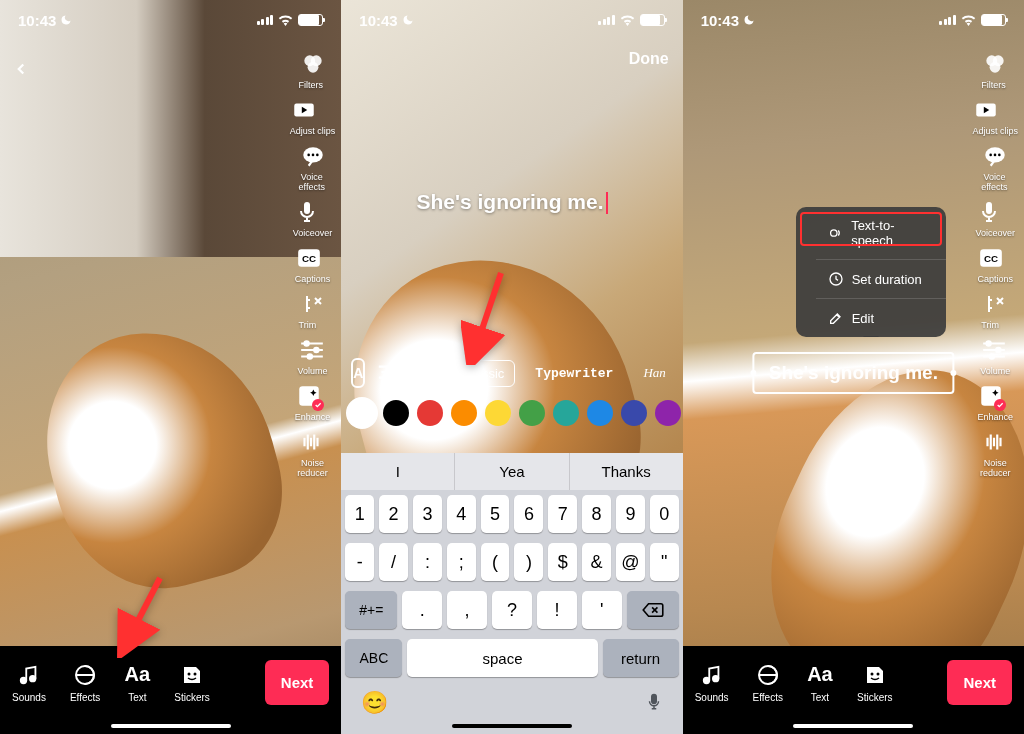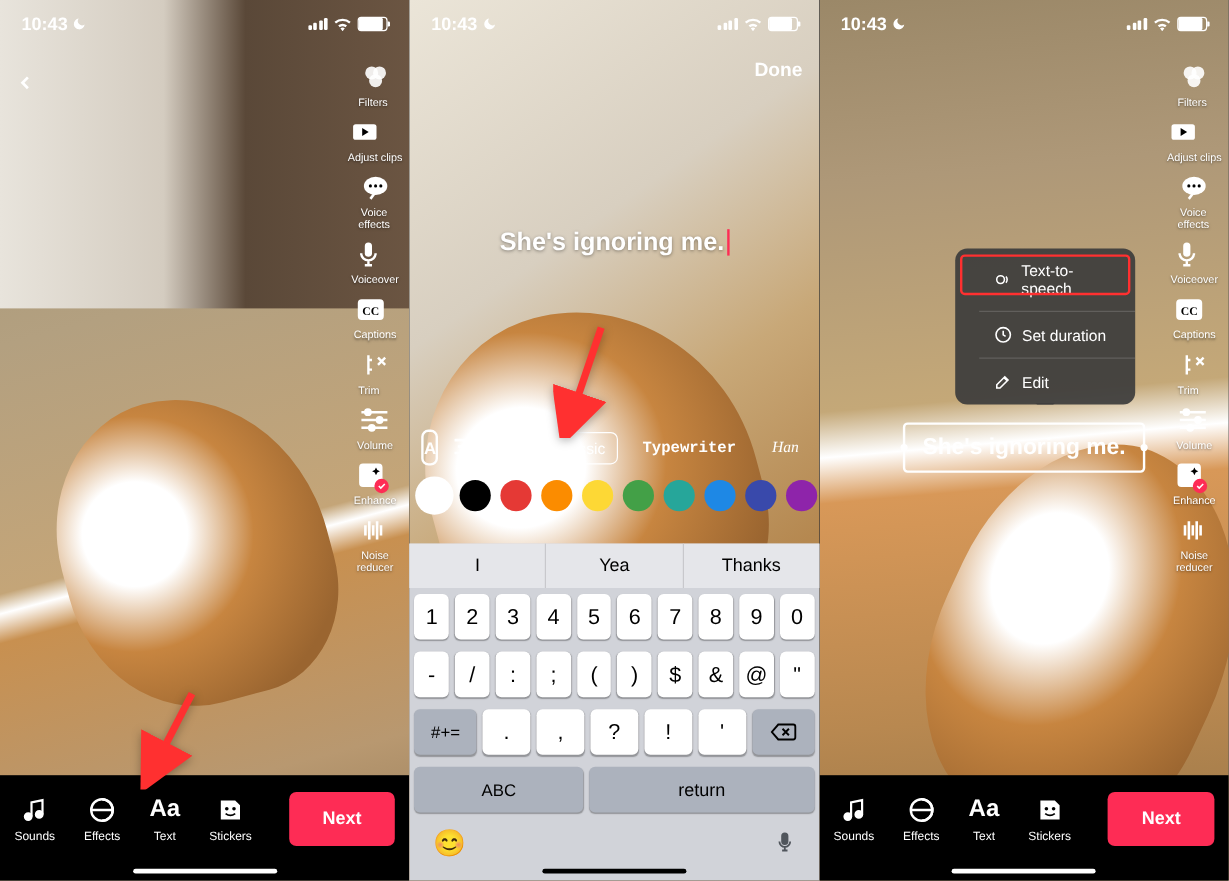--- a/index.html
+++ b/index.html
@@ -19,28 +19,28 @@
 
 .bg-photo { position: absolute; inset: 0; background: linear-gradient(165deg, #9b8a6f 0%, #a89878 15%, #b3a080 35%, #c4a578 60%, #fff 62%, #c89050 65%, #b89870 85%, #967d5a 100%); }
 .wall { position: absolute; top: 0; width: 100%; height: 35%; background: linear-gradient(90deg, #e8e4dc 0%, #d4ccc0 40%, #5a4838 60%, #6b5542 100%); }
 .bg-photo2 { position: absolute; inset: 0; background: linear-gradient(145deg, #ebe5d8 0%, #d8cfc0 30%, #c8a878 50%, #b58850 70%, #9a7548 100%); }
 .bg-photo3 { position: absolute; inset: 0; background: linear-gradient(175deg, #9b8868 0%, #ae9878 20%, #c4a878 45%, #fff 50%, #d89858 55%, #b88850 80%, #967548 100%); }
 .dog-shape { position: absolute; top: 45%; left: 15%; width: 65%; height: 35%; background: radial-gradient(ellipse at 30% 40%, #fff 20%, #c78540 45%, #9a6530 80%); border-radius: 50% 60% 40% 50%; transform: rotate(-15deg); }
 
 .back-btn { position: absolute; top: 60px; left: 12px; z-index: 50; color: #fff; }
 .side-toolbar { position: absolute; right: 6px; top: 50px; z-index: 50; display: flex; flex-direction: column; align-items: center; gap: 6px; }
 .tool-item { display: flex; flex-direction: column; align-items: flex-start; gap: 2px; cursor: pointer; }
-.tool-icon { width: 28px; height: 28px; display: flex; align-items: center; justify-content: center; color: #fff; font-family: Liberation Serif, serif; }
+.tool-icon { width: 28px; height: 28px; display: flex; align-items: center; justify-content: center; color: #fff; }
 .tool-label { color: #fff; font-size: 9px; font-weight: 500; text-shadow: 0 1px 2px rgba(0,0,0,0.5); }
 
 .bottom-bar { position: absolute; bottom: 0; left: 0; right: 0; height: 88px; background: #000; display: flex; align-items: center; padding: 4px 12px 20px 12px; z-index: 50; }
 .bottom-item { display: flex; flex-direction: column; align-items: center; gap: 4px; cursor: pointer; margin-right: 24px; }
 .bottom-icon { width: 26px; height: 26px; color: #fff; display:flex; align-items:center; justify-content:center; }
 .bottom-label { color: #fff; font-size: 10px; }
-.next-btn { margin-left: auto; background: #fe2c55; color: #fff; border: none; border-radius: 6px; padding: 14px 28px; font-size: 15px; font-weight: 600; cursor: pointer; }
+.next-btn { margin-left: auto; background: #fe2c55; color: #fff; border: none; border-radius: 6px; padding: 14px 16px; font-size: 15px; font-weight: 600; cursor: pointer; }
 .home-indicator { position: absolute; bottom: 6px; left: 50%; transform: translateX(-50%); width: 120px; height: 4px; background: #fff; border-radius: 3px; z-index: 60; }
 
 .arrow { position: absolute; z-index: 80; }
 .arrow svg { filter: drop-shadow(0 2px 4px rgba(0,0,0,0.3)); }
 
 
 .done-btn { position: absolute; top: 50px; right: 14px; color: #fff; font-size: 16px; font-weight: 600; z-index: 50; cursor: pointer; }
 .text-overlay { position: absolute; top: 190px; left: 0; right: 0; text-align: center; color: #fff; font-size: 21px; font-weight: 600; z-index: 40; text-shadow: 0 1px 3px rgba(0,0,0,0.4); }
 .text-cursor { display: inline-block; width: 2px; height: 22px; background: #fe2c55; vertical-align: middle; margin-left: 2px; }
 
@@ -380,20 +380,21 @@
           <div class="key">'</div>
       <div class="key key-gray" style="flex:1.3">
             <svg width="22" height="16" viewBox="0 0 24 18" fill="none" stroke="#000" stroke-width="1.8">
               <path d="M7 2h14a2 2 0 012 2v10a2 2 0 01-2 2H7l-6-7z"></path>
               <path d="M11 6l6 6M17 6l-6 6"></path>
             </svg>
           </div>
     </div>
     <div class="key-row">
       <div class="key key-gray key-small" style="flex:1.5">ABC</div>
+      <div class="key spacebar">space</div>
       <div class="key key-gray return-key">return</div>
     </div>
     <div class="emoji-row">
       <span>😊</span>
       <span>
             <svg width="18" height="24" viewBox="0 0 24 24" fill="none" stroke="#50555c" stroke-width="2">
               <rect x="9" y="2" width="6" height="12" rx="3" fill="#50555c"></rect>
               <path d="M6 11a6 6 0 0012 0M12 17v4M9 21h6"></path>
             </svg>
           </span>

